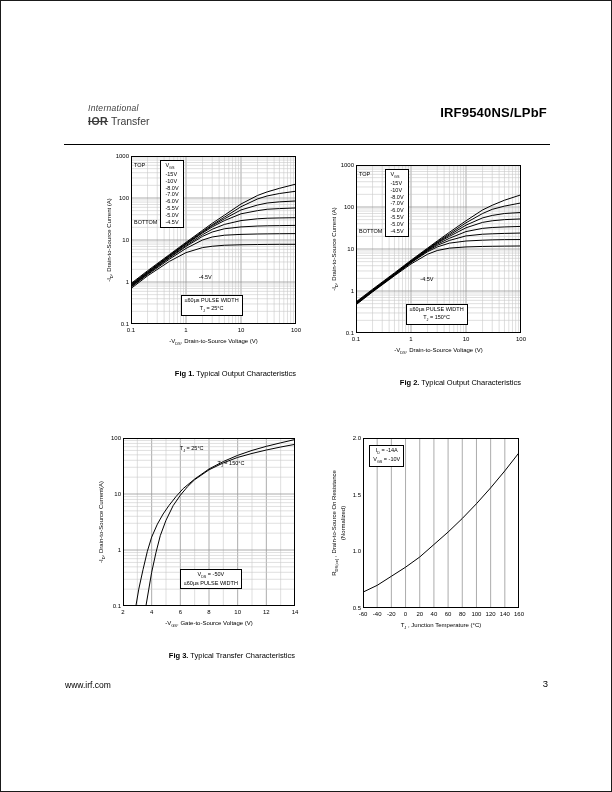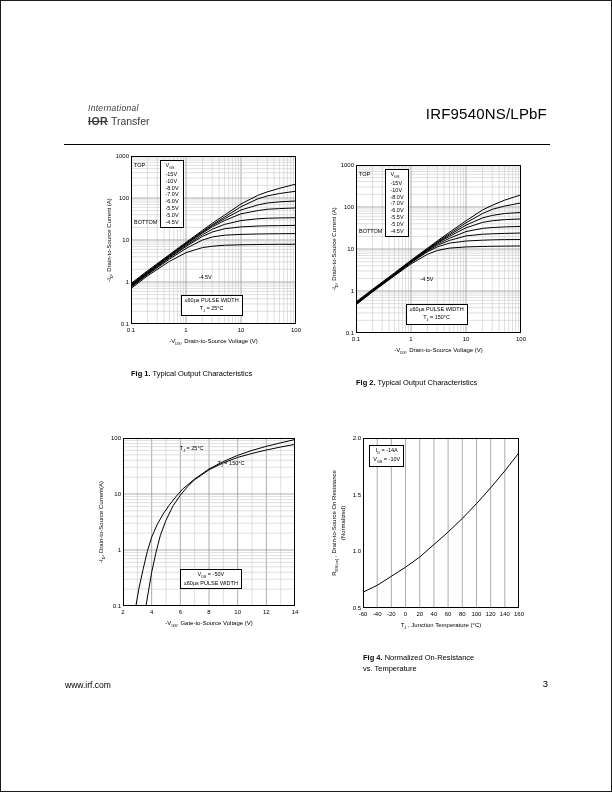--- a/index.html
+++ b/index.html
@@ -5,39 +5,39 @@
   html,body{margin:0;padding:0;background:#e9e9e9;}
   body{font-family:"Liberation Sans", sans-serif;color:#000;}
   .page{position:relative;width:612px;height:792px;margin:0 auto;background:#fff;
         border:1px solid #1a1a1a;box-sizing:border-box;overflow:hidden;}
 
   
   .brand{position:absolute;left:87px;top:103px;color:#3c3c3c;line-height:1.15;}
   .brand-l1{font-size:8.5px;letter-spacing:.3px;font-style:italic;}
   .brand-l2{font-size:10.5px;margin-top:1px;}
   .brand-mark{font-weight:bold;letter-spacing:.5px;text-decoration:line-through;}
-  .part-number{position:absolute;right:64px;top:104px;font-size:15px;font-weight:normal;letter-spacing:.2px;}
+  .part-number{position:absolute;right:64px;top:104px;font-size:13px;font-weight:bold;letter-spacing:.2px;}
   .rule{position:absolute;left:63px;top:143px;width:486px;border-top:1.6px solid #000;}
 
   
   .figure{position:absolute;}
   .plot{position:absolute;left:38px;top:6px;background:#fff;}
   .plot svg{display:block;}
   .g-minor{stroke:#c9c9c9;stroke-width:.6;}
   .g-major{stroke:#979797;stroke-width:.8;}
   .frame{fill:none;stroke:#000;stroke-width:1;}
   .curve{fill:none;stroke:#000;stroke-width:1;stroke-linejoin:round;stroke-linecap:round;}
   .tick{position:absolute;font-size:6px;line-height:1;}
   .tick-x{width:24px;text-align:center;}
   .tick-y{width:26px;text-align:right;}
   .xlabel{position:absolute;text-align:center;font-size:6px;}
   .ylabel{position:absolute;transform:rotate(-90deg);transform-origin:0 0;
           text-align:center;font-size:6px;line-height:1.2;white-space:nowrap;}
   sub{font-size:68%;}
-  .caption{position:absolute;text-align:left;font-size:7.5px;line-height:1.5;}
+  .caption{position:absolute;text-align:right;font-size:7.5px;line-height:1.5;}
   .caption b{font-weight:bold;}
 
   .legend{position:absolute;left:3px;top:4px;display:flex;align-items:stretch;
           font-size:5.5px;line-height:1.25;}
   .leg-left{display:flex;flex-direction:column;justify-content:space-between;
             margin-right:3px;padding:2px 0;}
   .leg-box{border:.8px solid #000;background:#fff;padding:1px 4px;text-align:left;}
   .anno{position:absolute;font-size:5.5px;line-height:1.3;text-align:center;white-space:nowrap;}
   .anno.boxed{border:.8px solid #000;background:#fff;padding:1px 3px;}
 
@@ -348,20 +348,24 @@
         </div>
         <div class="anno" style="left: 55%; top: 13%;">
           <div>T<sub>J</sub> = 150°C</div>
         </div>
         <div class="anno boxed" style="left: 33%; top: 78%;">
           <div>V<sub>DS</sub> = -50V</div>
           <div>≤60µs PULSE WIDTH</div>
         </div>
       </div>
     <div class="xlabel" style="left: 38px; width: 172px; top: 188px;">-V<sub>GS</sub>, Gate-to-Source Voltage (V)</div>
+    <div class="caption" style="left: 38px; width: 172px; top: 218px;">
+      <b>Fig 3.</b><span> Typical Transfer Characteristics</span>
+      <div></div>
+    </div>
   <div class="tick tick-x" style="left: 26px; top: 177px;">2</div>
       <div class="tick tick-x" style="left: 54.6667px; top: 177px;">4</div>
       <div class="tick tick-x" style="left: 83.3333px; top: 177px;">6</div>
       <div class="tick tick-x" style="left: 112px; top: 177px;">8</div>
       <div class="tick tick-x" style="left: 140.667px; top: 177px;">10</div>
       <div class="tick tick-x" style="left: 169.333px; top: 177px;">12</div>
       <div class="tick tick-x" style="left: 198px; top: 177px;">14</div>
       <div class="tick tick-y" style="left: 10px; top: 171px;">0.1</div>
       <div class="tick tick-y" style="left: 10px; top: 115px;">1</div>
       <div class="tick tick-y" style="left: 10px; top: 59px;">10</div>
@@ -387,24 +391,20 @@
           <line x1="141.8181818181818" y1="0" x2="141.8181818181818" y2="170" class="g-major"></line>
           <path d="M0.00 154.13L14.18 147.33L28.36 138.27L42.55 129.20L56.73 119.00L70.91 106.53L85.09 94.07L99.27 80.47L113.45 65.73L127.64 49.87L141.82 32.87L156.00 14.73" class="curve"></path>
           <rect x="0.5" y="0.5" width="155" height="169" class="frame"></rect>
         </svg>
         <div class="anno boxed" style="left: 4%; top: 4%;">
           <div>I<sub>D</sub> = -14A</div>
           <div>V<sub>GS</sub> = -10V</div>
         </div>
       </div>
     <div class="xlabel" style="left: 38px; width: 156px; top: 190px;">T<sub>J</sub> , Junction Temperature (°C)</div>
-    <div class="caption" style="left: 38px; width: 156px; top: 220px;">
-      <b>Fig 4.</b><span> Normalized On-Resistance</span>
-      <div>vs. Temperature</div>
-    </div>
   <div class="tick tick-x" style="left: 26px; top: 179px;">-60</div>
       <div class="tick tick-x" style="left: 40.1818px; top: 179px;">-40</div>
       <div class="tick tick-x" style="left: 54.3636px; top: 179px;">-20</div>
       <div class="tick tick-x" style="left: 68.5455px; top: 179px;">0</div>
       <div class="tick tick-x" style="left: 82.7273px; top: 179px;">20</div>
       <div class="tick tick-x" style="left: 96.9091px; top: 179px;">40</div>
       <div class="tick tick-x" style="left: 111.091px; top: 179px;">60</div>
       <div class="tick tick-x" style="left: 125.273px; top: 179px;">80</div>
       <div class="tick tick-x" style="left: 139.455px; top: 179px;">100</div>
       <div class="tick tick-x" style="left: 153.636px; top: 179px;">120</div>

